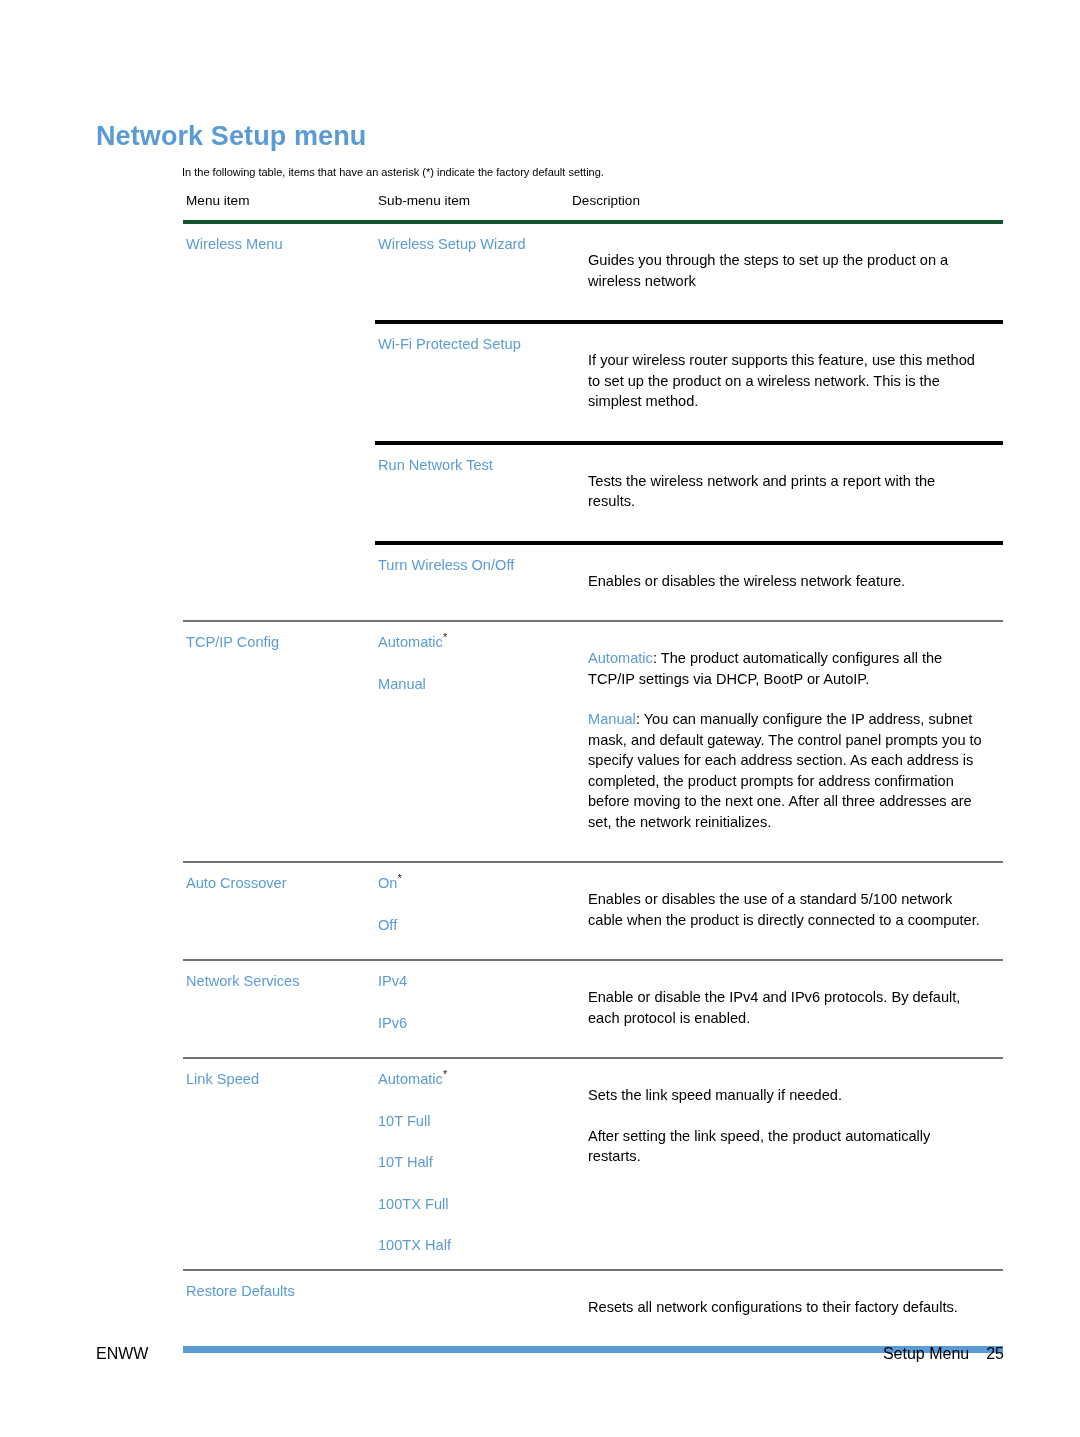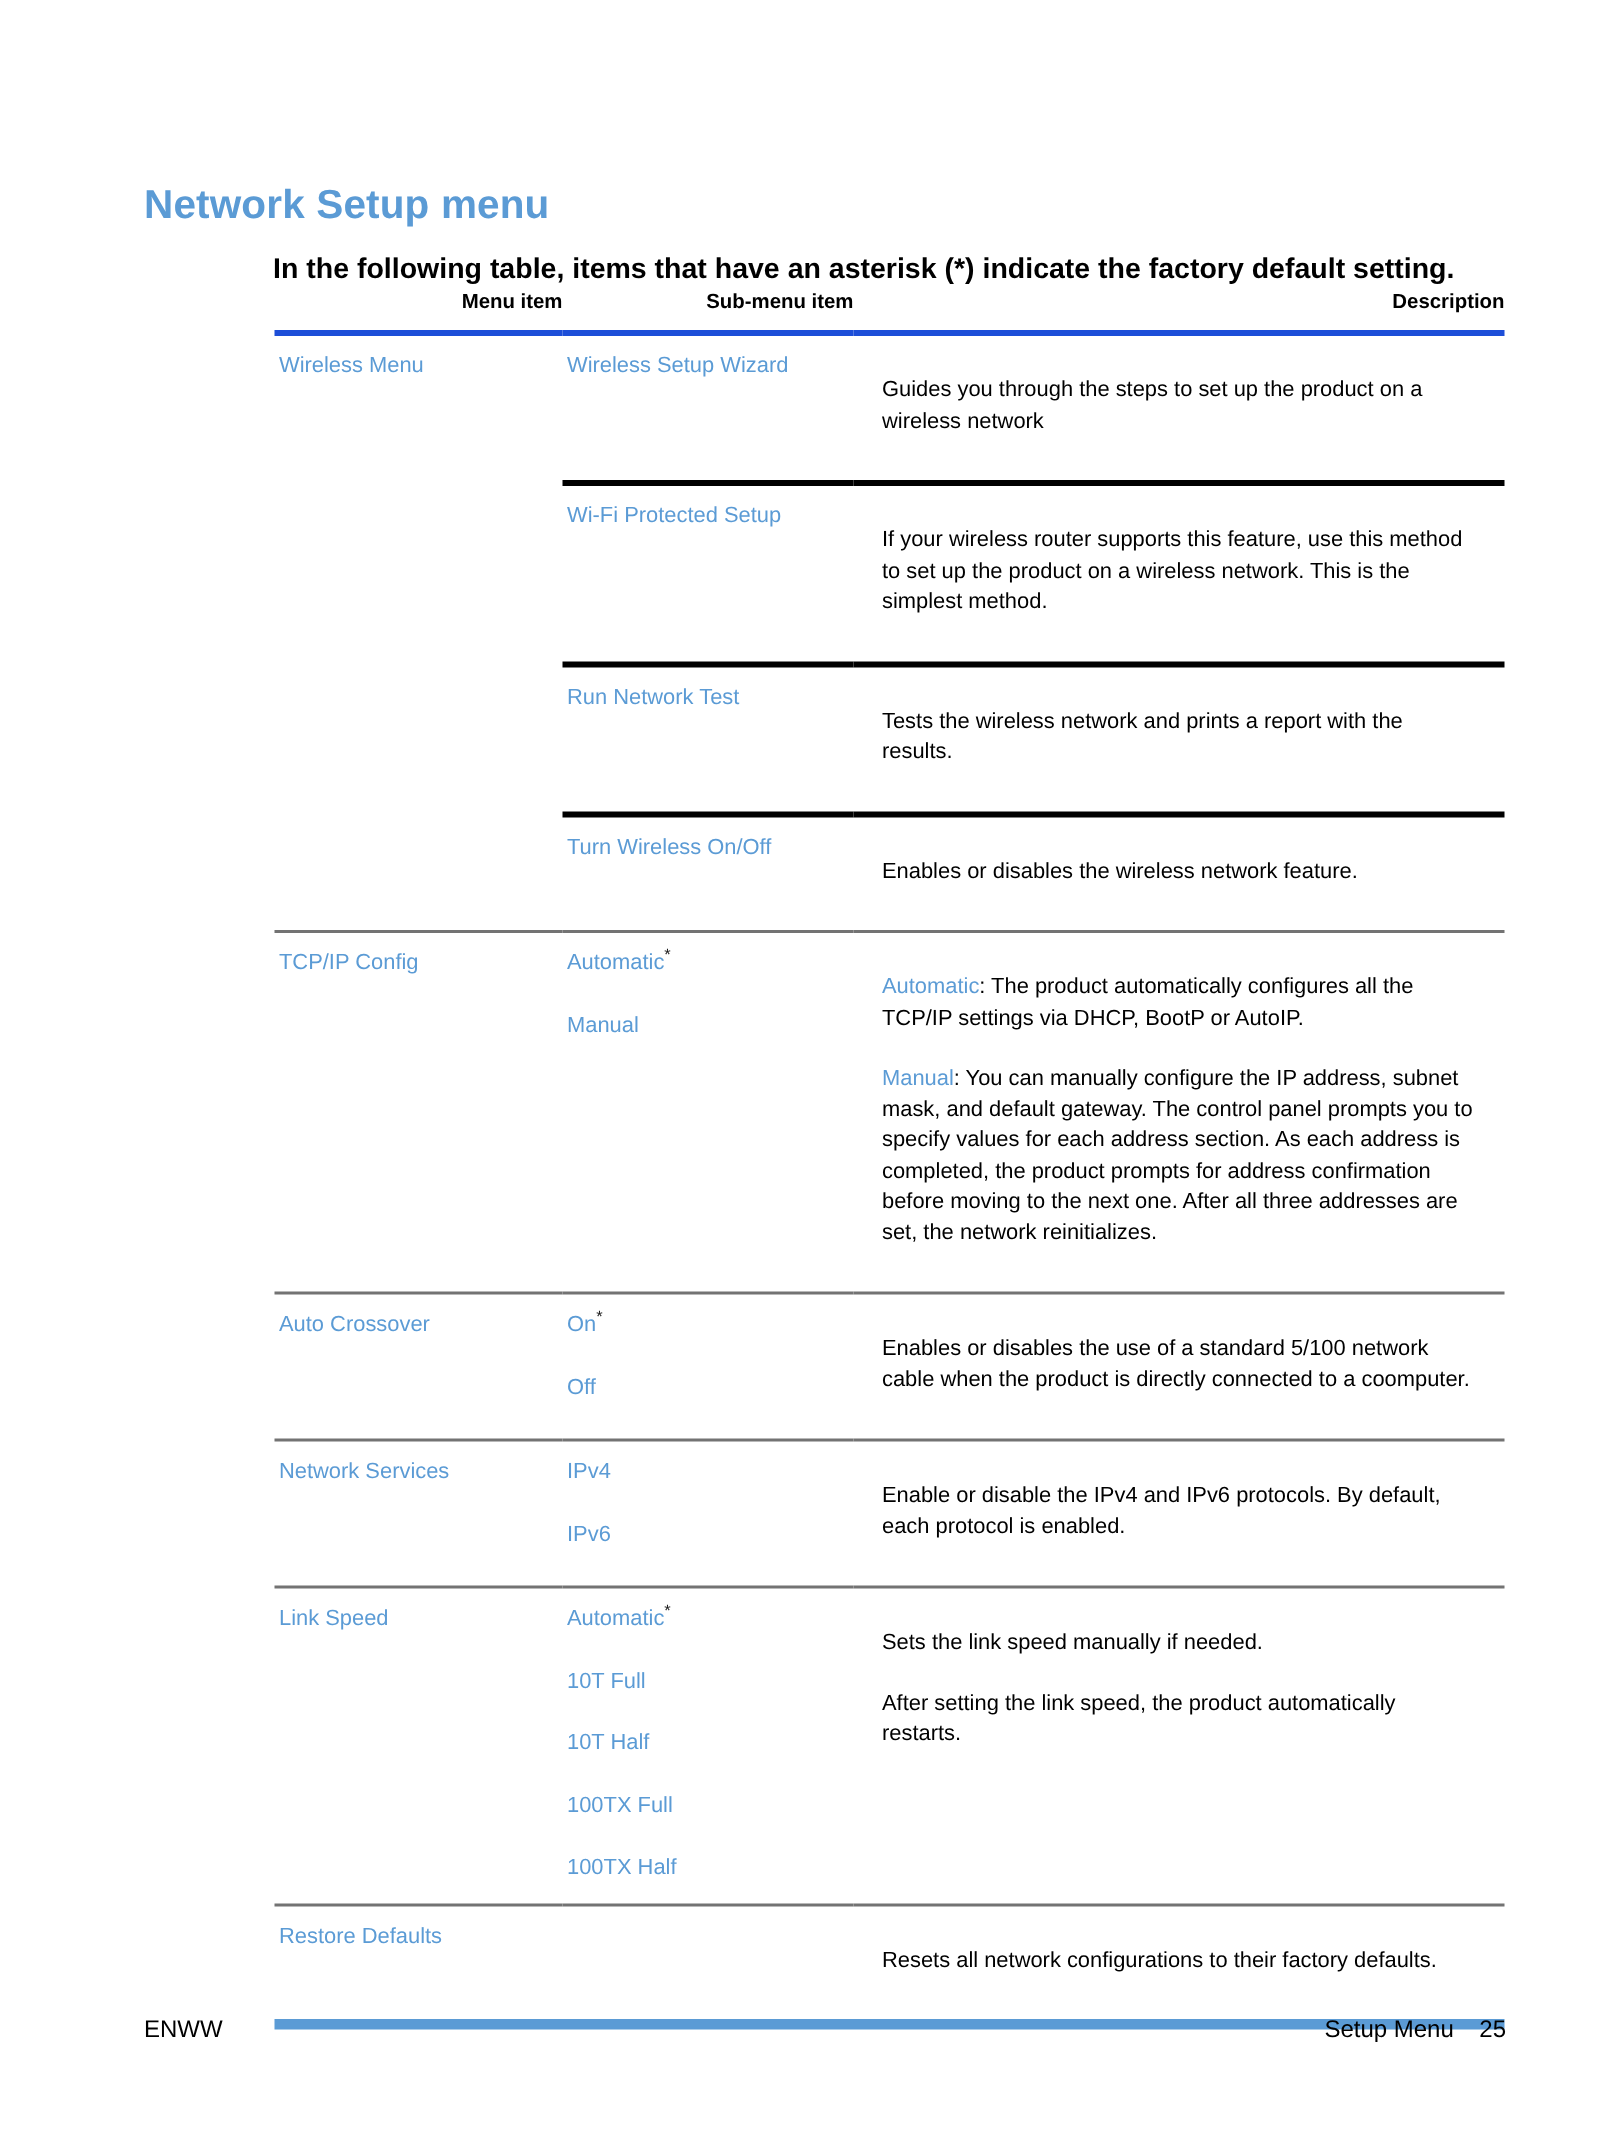--- a/index.html
+++ b/index.html
@@ -34,24 +34,23 @@
     letter-spacing: 0.1px;
     white-space: nowrap;
   }
 
   
   .intro {
     position: absolute;
     left: 182px;
     top: 150px;
     width: 820px;
-    font-size: 19px;
+    font-size: 11px;
     line-height: 22px;
     color: #000000;
-    font-weight: bold;
   }
 
   
   .table-wrap {
     position: absolute;
     left: 183px;
     top: 193px;
     width: 820px;
   }
 
@@ -60,27 +59,27 @@
     border-collapse: collapse;
     table-layout: fixed;
   }
 
   .col-menu   { width: 192px; }
   .col-sub    { width: 194px; }
   .col-desc   { width: 434px; }
 
   
   .tbl thead th {
-    text-align: right;
+    text-align: left;
     font-size: 13.6px;
-    font-weight: bold;
+    font-weight: normal;
     color: #000000;
     padding: 0 0 12px 3px;
     vertical-align: bottom;
-    border-bottom: 4px solid #1d4ed8;
+    border-bottom: 4px solid #14532d;
   }
 
   
   tr.group-start > td {
     border-top: 2px solid #737373;
   }
   tr.group-first > td {
     border-top: 0;
   }
 

